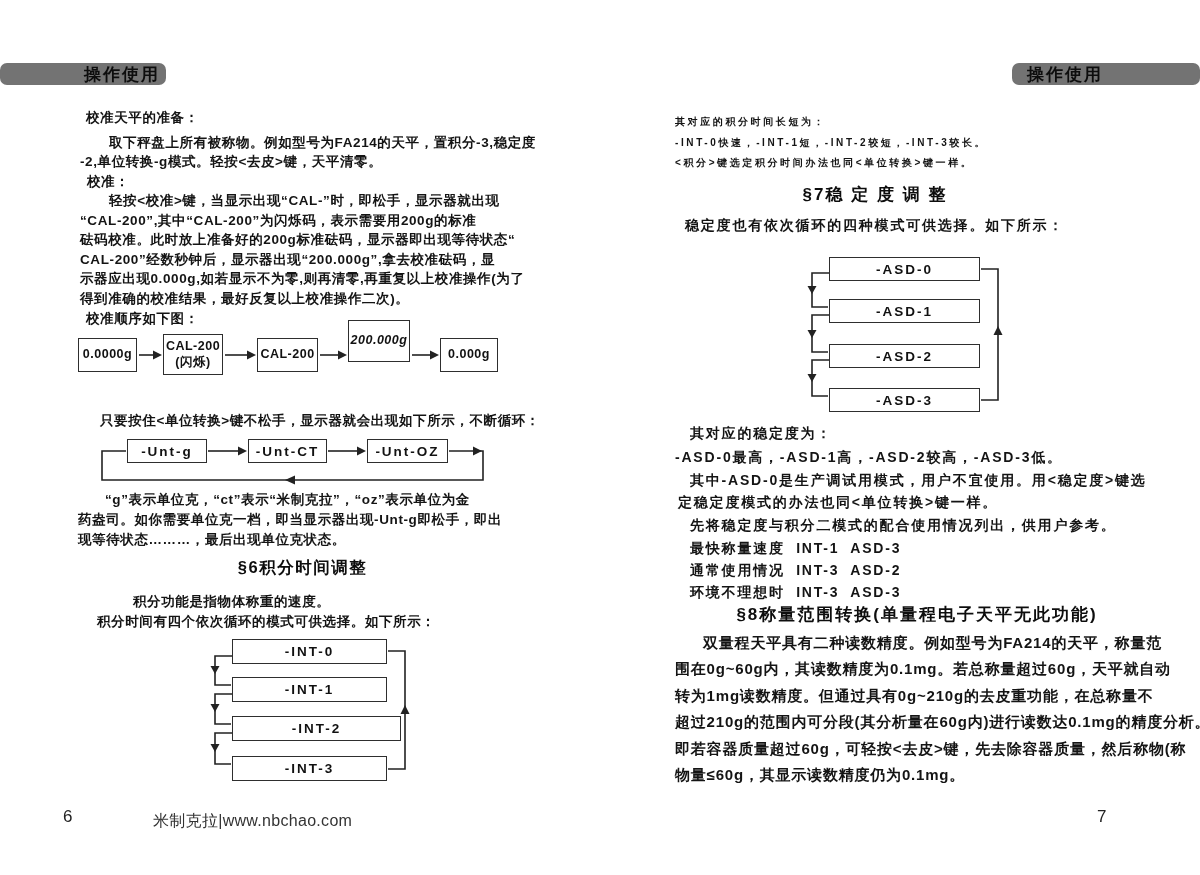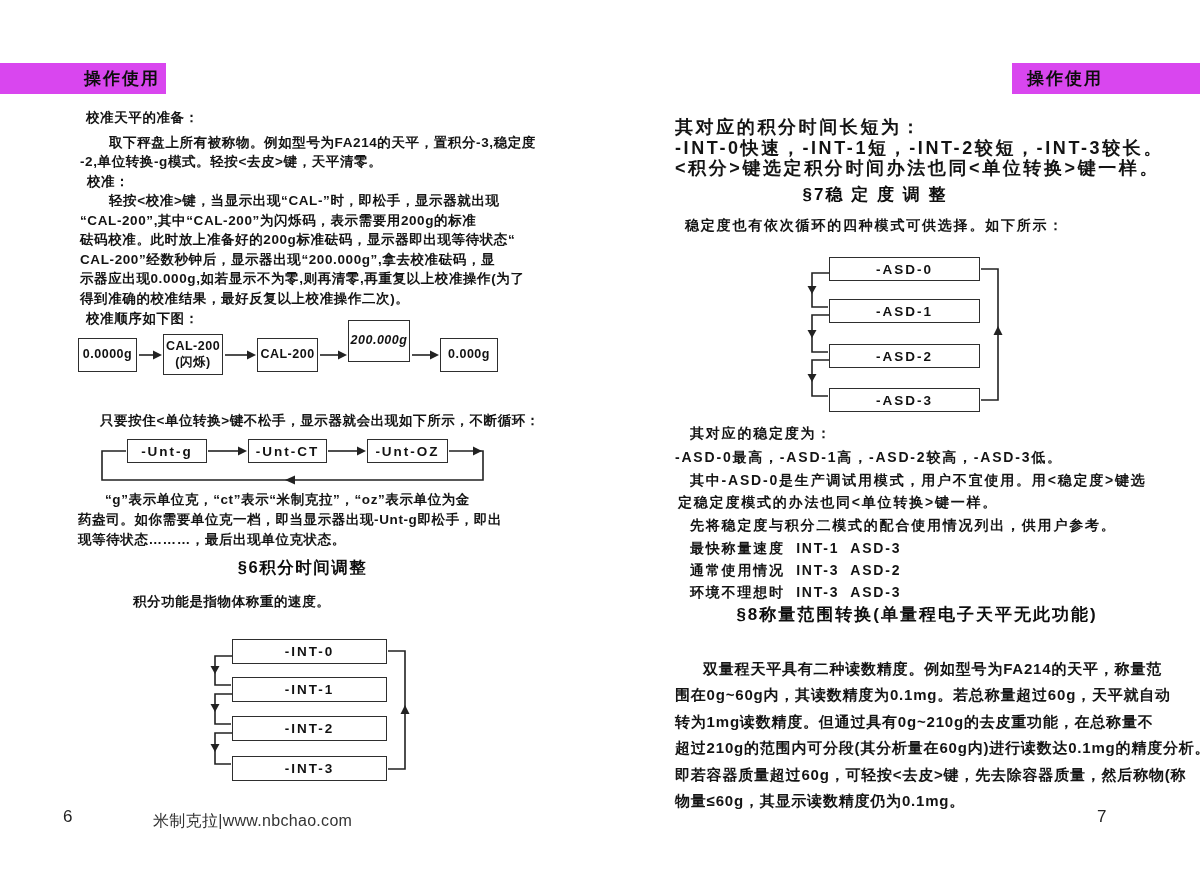--- a/index.html
+++ b/index.html
@@ -1,29 +1,29 @@
 <!DOCTYPE html>
 <html><head>
 <meta charset="utf-8">
 <style>
   * { margin:0; padding:0; box-sizing:border-box; }
   html,body { width:1200px; height:875px; }
   body { background:#ffffff; font-family:"Liberation Sans","DejaVu Sans",sans-serif; color:#111; }
   .page { position:relative; width:1200px; height:875px; background:#fff; overflow:hidden; }
 
-  .hbar { position:absolute; top:63px; height:31px; background:#d946ef; display:flex; align-items:center;
-          font-size:17px; font-weight:bold; color:#0d0d0d; letter-spacing:2px; }
+  .hbar { position:absolute; top:63px; height:22px; background:#737373; display:flex; align-items:center;
+          font-size:17px; font-weight:bold; color:#0d0d0d; letter-spacing:2px;border-radius:7px; }
   .hbar.left  { left:0; width:166px; justify-content:flex-end; padding-right:6px; }
   .hbar.right { left:1012px; width:188px; justify-content:flex-start; padding-left:15px; }
 
   .ln { position:absolute; font-weight:bold; color:#141414; white-space:pre; }
   .lnL { font-size:13.5px; letter-spacing:0.6px; }
-  .lnR1 { font-size:18px; letter-spacing:2.6px; }
+  .lnR1 { font-size:10px; letter-spacing:2.6px; }
   .lnR2 { font-size:14px; letter-spacing:1.8px; }
-  .lnR3 { font-size:15px; letter-spacing:0.8px;margin-top:26px; }
+  .lnR3 { font-size:15px; letter-spacing:0.8px; }
 
   .heading { position:absolute; font-weight:bold; color:#0d0d0d; text-align:center; white-space:pre; }
 
   .cbox { position:absolute; border:1.5px solid #2e2e2e; background:#fff; display:flex; flex-direction:column;
           align-items:center; justify-content:center; font-weight:bold; font-size:12.5px; color:#111;
           letter-spacing:0.5px; line-height:1.25; white-space:pre; }
   .lbox { position:absolute; border:1.5px solid #2e2e2e; background:#fff; display:flex;
           align-items:center; justify-content:center; font-weight:bold; font-size:13.5px; color:#111;
           letter-spacing:2px; white-space:pre; }
 
@@ -70,24 +70,25 @@
   <div class="lbox" style="left:127px;top:439px;width:80px;height:24px;">-Unt-g</div>
   <div class="lbox" style="left:248px;top:439px;width:79px;height:24px;">-Unt-CT</div>
   <div class="lbox" style="left:367px;top:439px;width:81px;height:24px;">-Unt-OZ</div>
 
   <div class="ln lnL" style="left:105px;top:491px;">“g”表示单位克，“ct”表示“米制克拉”，“oz”表示单位为金</div>
   <div class="ln lnL" style="left:78px;top:511px;">药盎司。如你需要单位克一档，即当显示器出现-Unt-g即松手，即出</div>
   <div class="ln lnL" style="left:78px;top:531px;">现等待状态………，最后出现单位克状态。</div>
 
   <div class="heading" style="left:75px;top:557px;width:455px;font-size:16.5px;letter-spacing:1.5px;">§6积分时间调整</div>
   <div class="ln lnL" style="left:97px;top:593px;margin-left:36px;">积分功能是指物体称重的速度。</div>
+  <div class="ln lnL" style="left:97px;top:613px;">积分时间有四个依次循环的模式可供选择。如下所示：</div>
 
   <div class="lbox" style="left:232px;top:639px;width:155px;height:25px;">-INT-0</div>
   <div class="lbox" style="left:232px;top:677px;width:155px;height:25px;">-INT-1</div>
-  <div class="lbox" style="left:232px;top:716px;width:155px;height:25px;">-INT-2</div>
+  <div class="lbox" style="left:232px;top:716px;width:169px;height:25px;">-INT-2</div>
   <div class="lbox" style="left:232px;top:756px;width:155px;height:25px;">-INT-3</div>
 
   <div class="footer-num" style="left:63px;top:807px;">6</div>
   <div class="footer-txt" style="left:153px;top:811px;">米制克拉|www.nbchao.com</div>
 
   <div class="ln lnR1" style="left:675px;top:115px;">其对应的积分时间长短为：</div>
   <div class="ln lnR1" style="left:675px;top:136px;">-INT-0快速，-INT-1短，-INT-2较短，-INT-3较长。</div>
   <div class="ln lnR1" style="left:675px;top:156px;">&lt;积分&gt;键选定积分时间办法也同&lt;单位转换&gt;键一样。</div>
 
   <div class="heading" style="left:660px;top:183px;width:430px;font-size:17px;letter-spacing:2px;">§7稳 定 度 调 整</div>

